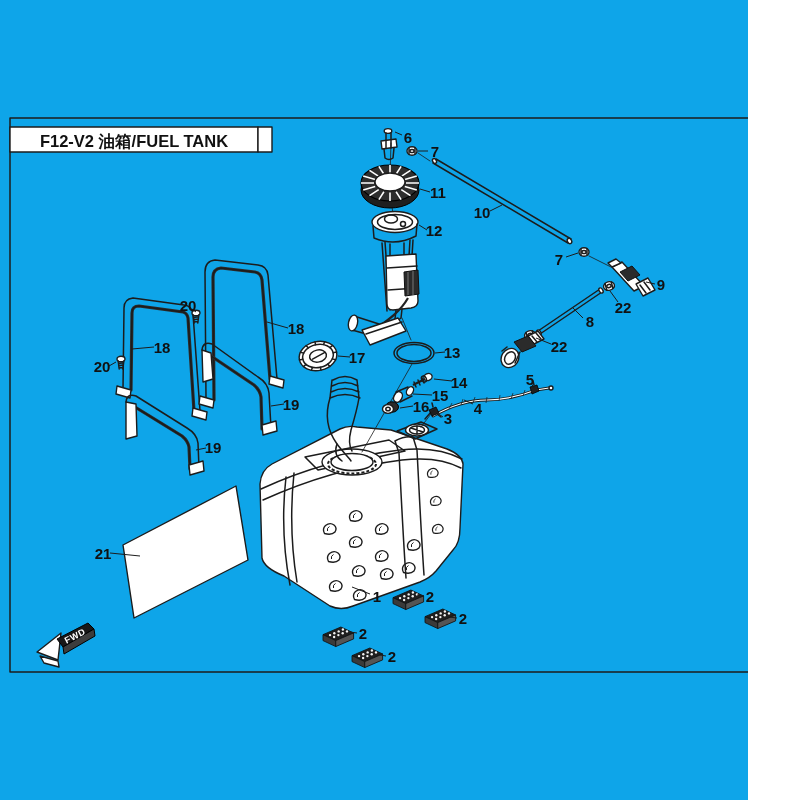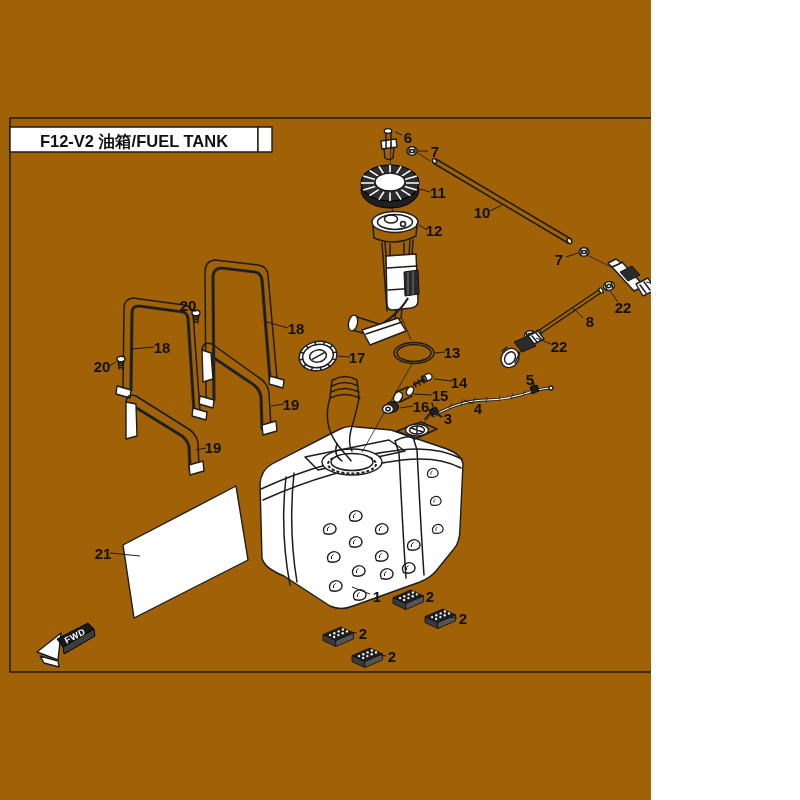--- a/index.html
+++ b/index.html
@@ -1,16 +1,16 @@
 <!DOCTYPE html>
 <html><head>
 <meta charset="utf-8">
 <style>
   html,body{margin:0;padding:0;background:#fff;}
-  #stage{position:relative;width:651px;height:800px;background:#a16207;overflow:hidden;
+  #stage{position:relative;width:748px;height:800px;background:#0ea5e9;overflow:hidden;
          font-family:"Liberation Sans",sans-serif;}
   svg{position:absolute;left:0;top:0;}
   .ln{fill:none;stroke:#1c1c1c;stroke-width:1.5;stroke-linecap:round;stroke-linejoin:round;}
   .guide{stroke-width:.8;}
   .fw{fill:#fff;stroke:#1c1c1c;stroke-width:1.4;stroke-linejoin:round;}
   .shade{fill:none;stroke:#2e2e2e;stroke-width:3.2;stroke-linecap:round;}
   .leader{stroke:#1c1c1c;stroke-width:1;}
   .callout{font:bold 15px "Liberation Sans",sans-serif;fill:#111;
            text-anchor:middle;dominant-baseline:central;}
   .title-text{font:bold 16.5px "Liberation Sans",sans-serif;fill:#111;

